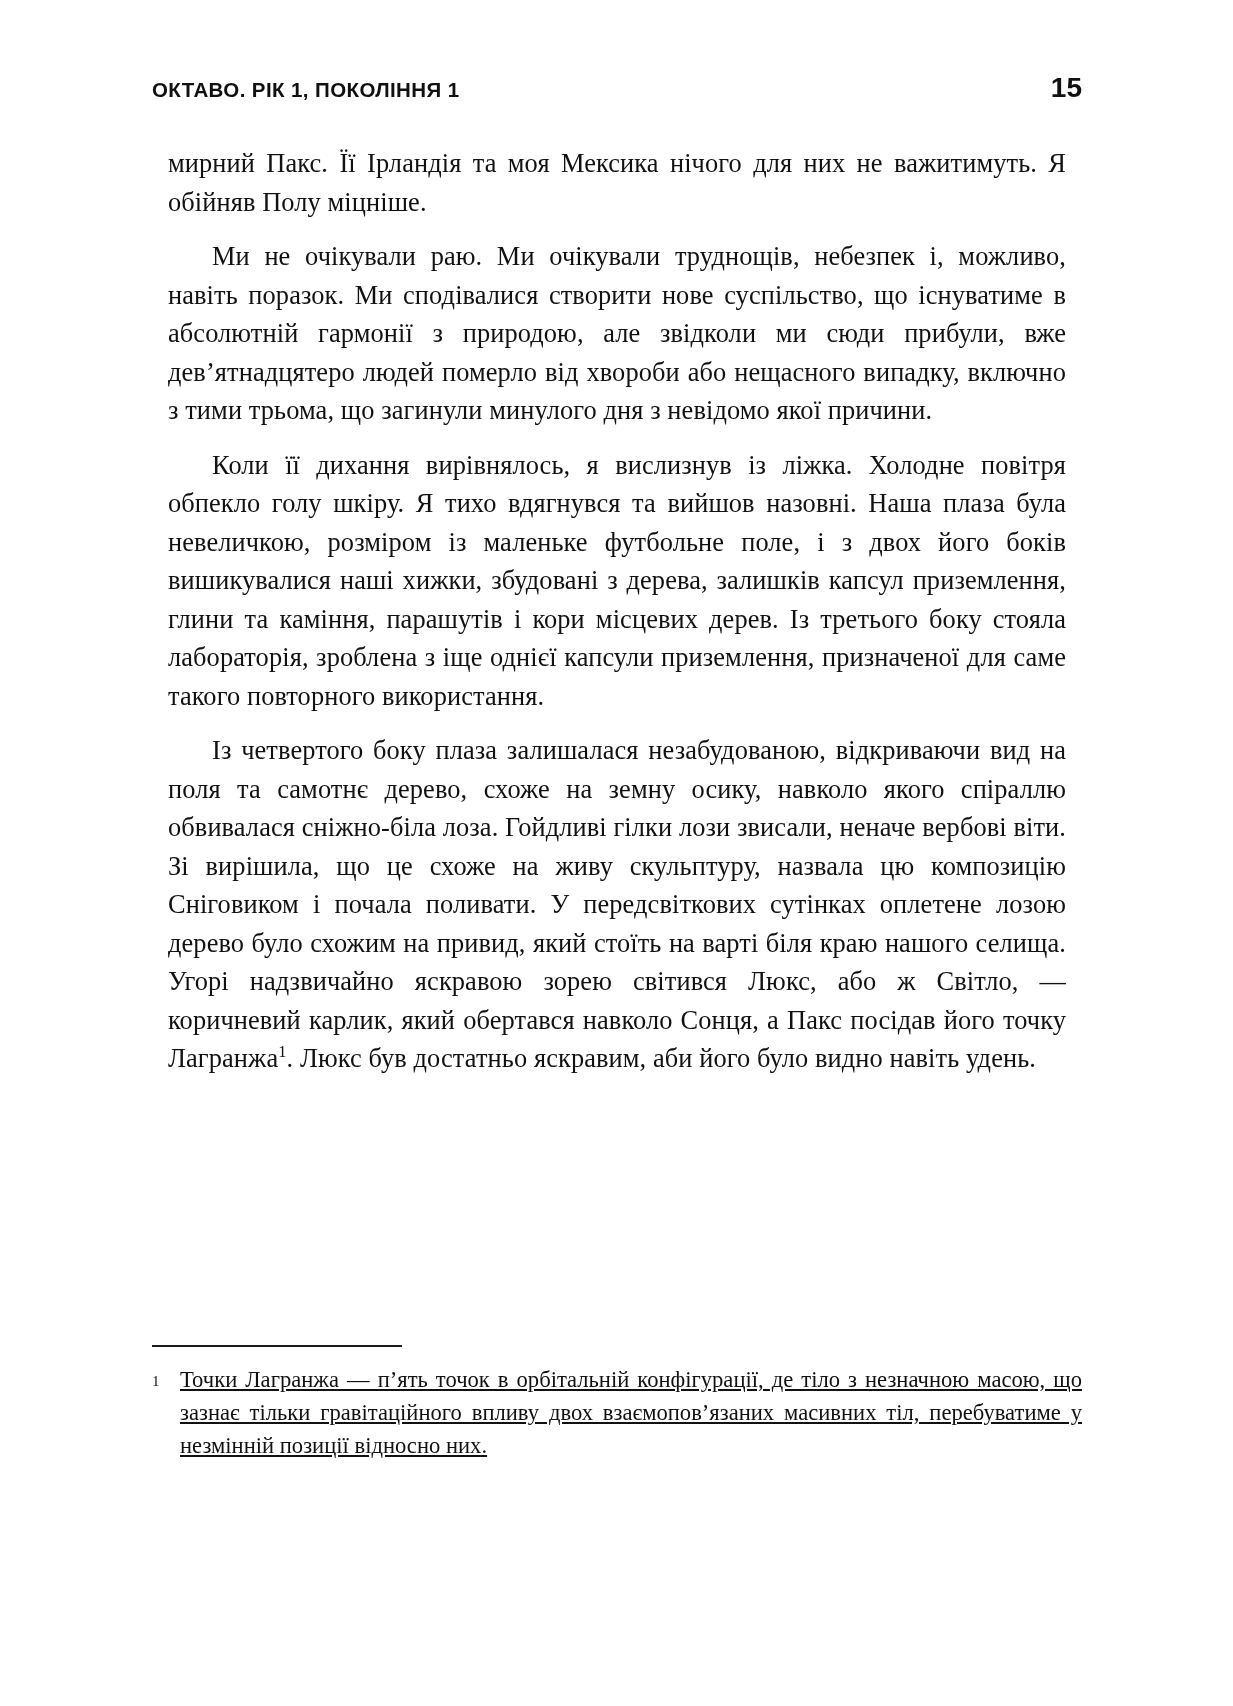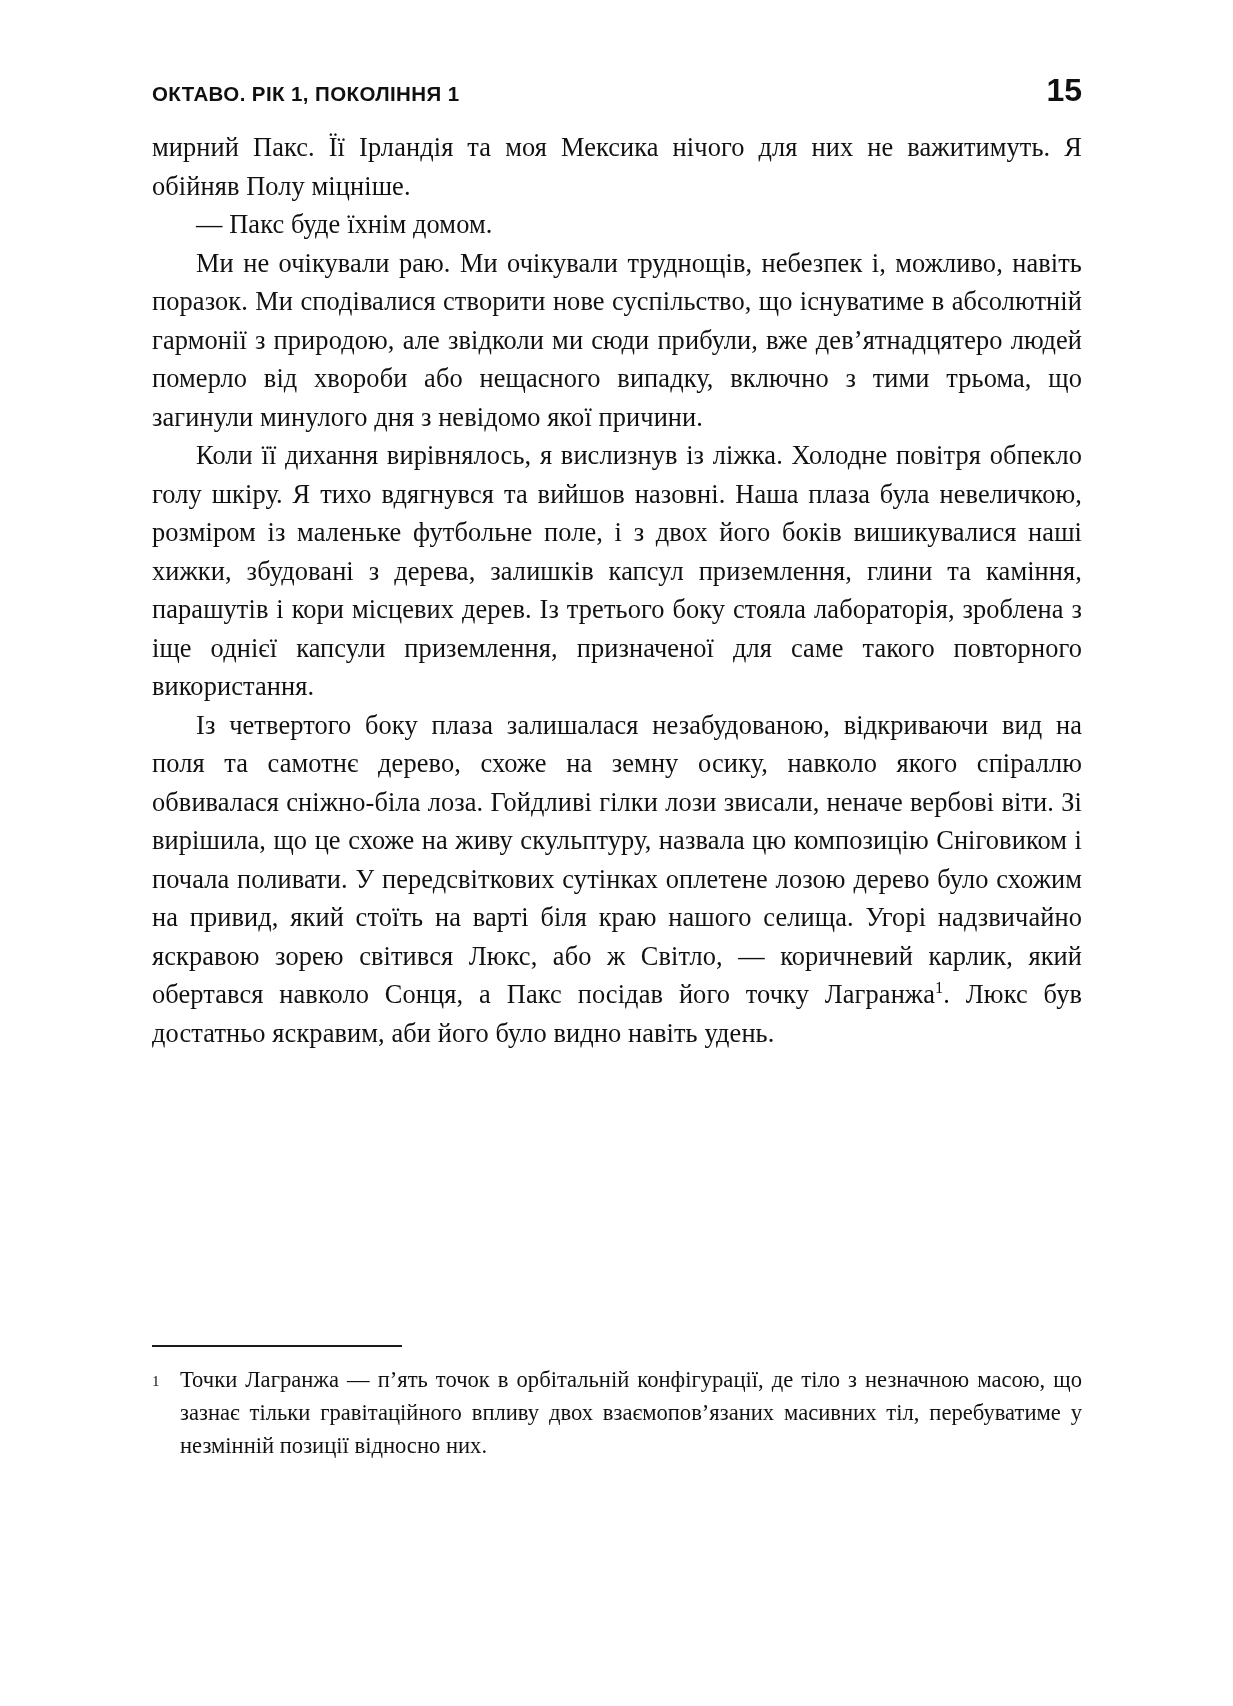--- a/index.html
+++ b/index.html
@@ -34,31 +34,31 @@
     font-family: "Liberation Sans", sans-serif;
     font-weight: bold;
     font-size: 20.5px;
     letter-spacing: 0.4px;
     color: #101010;
     white-space: nowrap;
   }
   .folio {
     font-family: "Liberation Sans", sans-serif;
     font-weight: bold;
-    font-size: 32px;
+    font-size: 28px;
     color: #101010;
   }
   .body-block {
     position: absolute;
     top: 128px;
     left: 152px;
     width: 930px;
   }
   p.para {
-    margin: 0;
+    margin: 16px;
     font-size: 26.4px;
     line-height: 38.5px;
     text-align: justify;
     text-indent: 44px;
     hyphens: manual;
     letter-spacing: 0.1px;
   }
   p.para.noindent {
     text-indent: 0;
   }
@@ -88,35 +88,35 @@
   }
   .fn-num {
     flex: 0 0 auto;
     font-size: 15px;
     vertical-align: super;
     padding-top: 2px;
     width: 28px;
   }
   .fn-text {
     flex: 1 1 auto;
+    text-decoration: underline;
   }
 </style>
 </head>
 <body>
 
 <div class="page">
 
   <div class="header">
     <div class="running-head">ОКТАВО. РІК 1, ПОКОЛІННЯ 1</div>
     <div class="folio">15</div>
   </div>
 
   <div class="body-block">
     <p class="para noindent">мирний Пакс. Її Ірландія та моя Мексика нічого для них не важитимуть. Я обійняв Полу міцніше.</p>
-    <p class="para">— Пакс буде їхнім домом.</p>
     <p class="para">Ми не очікували раю. Ми очікували труднощів, небезпек і, можливо, навіть поразок. Ми сподівалися створити нове суспільство, що існуватиме в абсолютній гармонії з природою, але звідколи ми сюди прибули, вже дев’ятнадцятеро людей померло від хвороби або нещасного випадку, включно з тими трьома, що загинули минулого дня з невідомо якої причини.</p>
     <p class="para">Коли її дихання вирівнялось, я вислизнув із ліжка. Холодне повітря обпекло голу шкіру. Я тихо вдягнувся та вийшов назовні. Наша плаза була невеличкою, розміром із маленьке футбольне поле, і з двох його боків вишикувалися наші хижки, збудовані з дерева, залишків капсул приземлення, глини та каміння, парашутів і кори місцевих дерев. Із третього боку стояла лабораторія, зроблена з іще однієї капсули приземлення, призначеної для саме такого повторного використання.</p>
     <p class="para"><span>Із четвертого боку плаза залишалася незабудованою, відкриваючи вид на поля та самотнє дерево, схоже на земну осику, навколо якого спіраллю обвивалася сніжно-біла лоза. Гойдливі гілки лози звисали, неначе вербові віти. Зі вирішила, що це схоже на живу скульптуру, назвала цю композицію Сніговиком і почала поливати. У передсвіткових сутінках оплетене лозою дерево було схожим на привид, який стоїть на варті біля краю нашого селища. Угорі надзвичайно яскравою зорею світився Люкс, або ж Світло, — коричневий карлик, який обертався навколо Сонця, а Пакс посідав його точку Лагранжа</span><span class="fn-ref">1</span><span>. Люкс був достатньо яскравим, аби його було видно навіть удень.</span></p>
   </div>
 
   <div class="footnote-area">
     <div class="fn-rule"></div>
     <div class="footnote">
       <span class="fn-num">1</span>
       <span class="fn-text">Точки Лагранжа — п’ять точок в орбітальній конфігурації, де тіло з незначною масою, що зазнає тільки гравітаційного впливу двох взаємопов’язаних масивних тіл, перебуватиме у незмінній позиції відносно них.</span>

